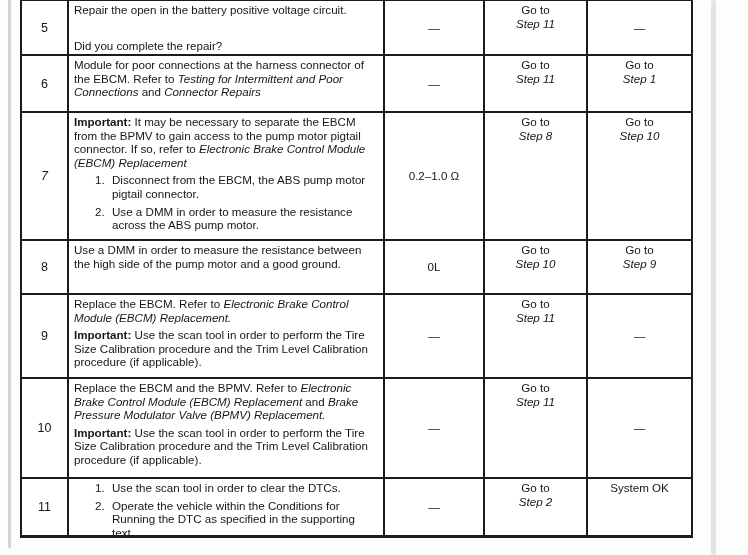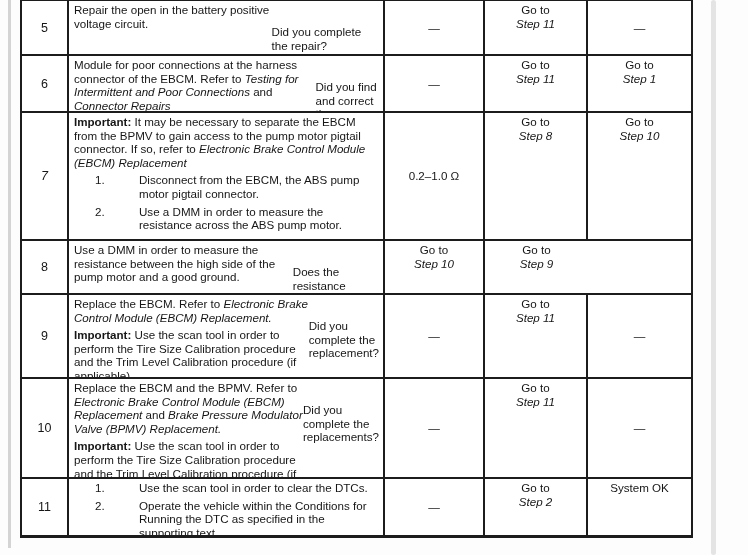--- a/index.html
+++ b/index.html
@@ -41,29 +41,29 @@
     border-right:2px solid #1c1c1c;
     overflow:hidden;
   }
   .cell:last-child{border-right:none;}
   .cell-step{
     display:flex;align-items:center;justify-content:center;
     font-size:12.5px;
   }
   .cell-step.it{font-style:italic;}
   .cell-action{
-    display:flex;justify-content:space-between;
+    display:flex;flex-direction:column;justify-content:space-between;
     padding:2px 4px 2px 5px;
     font-size:11.6px;line-height:13.6px;
   }
   .cell-action p{margin:0 0 4px 0;}
   .cell-action p:last-child{margin-bottom:0;}
   .li{display:flex;padding-left:21px;margin-bottom:4px;}
   .li .num{width:17px;flex:0 0 17px;}
-  .li .li-tx{flex:1;margin-left:27px;}
+  .li .li-tx{flex:1;}
   .question{
     margin-top:22px;
     white-space:pre-line;
     padding-bottom:1px;
   }
   .cell-mid{
     display:flex;flex-direction:column;align-items:center;
     font-size:11.6px;line-height:13.5px;
     text-align:center;
     padding:2px 2px 3px 2px;
@@ -148,20 +148,23 @@
   </div>
     <div class="row" style="height: 54px;">
     <div class="cell cell-step">8</div>
     <div class="cell cell-action">
       <div>
           <p><span>Use a DMM in order to measure the resistance between the high side of the pump motor and a good ground.</span></p>
         </div>
       <div class="question">Does the resistance measure less than the
 specified value?</div>
     </div>
+    <div class="cell cell-mid mid">
+        <span>0L</span>
+      </div>
     <div class="cell cell-mid">
         <span>Go to </span>
         <i>Step 10</i>
       </div>
     <div class="cell cell-mid">
         <span>Go to </span>
         <i>Step 9</i>
       </div>
   </div>
     <div class="row" style="height: 84px;">

